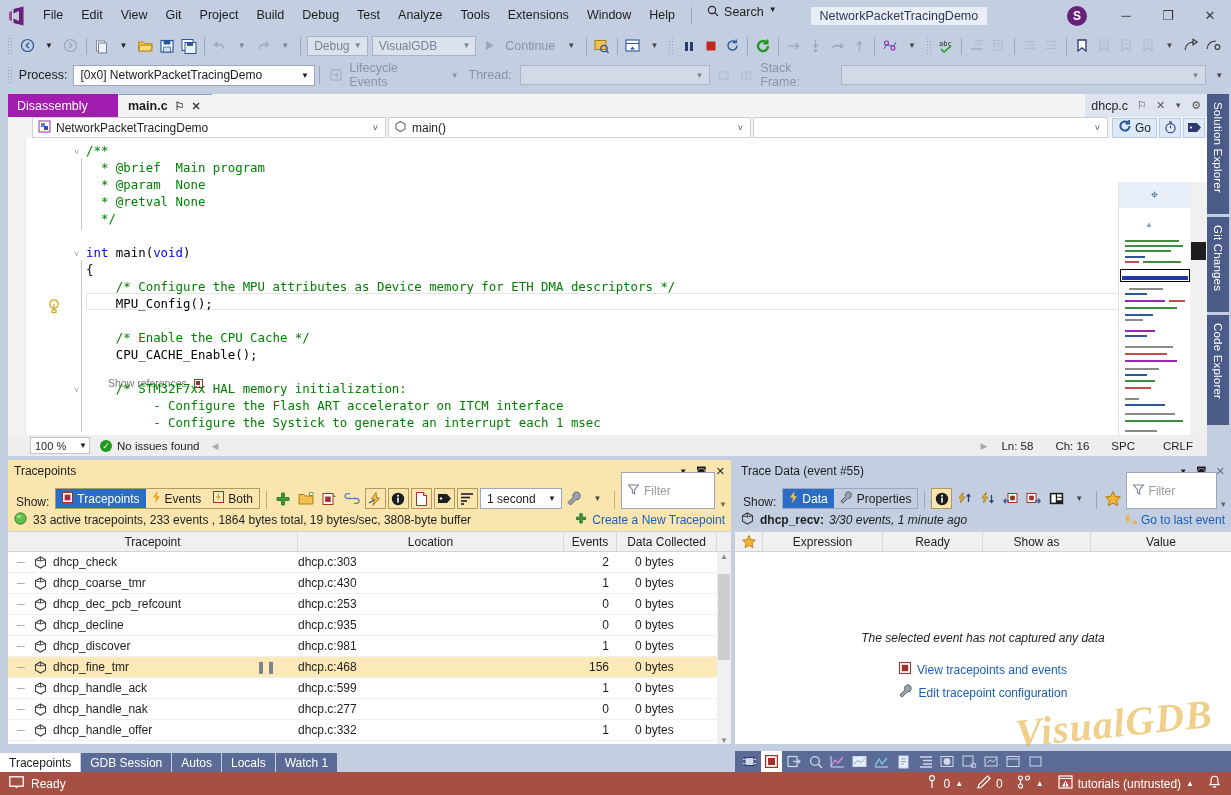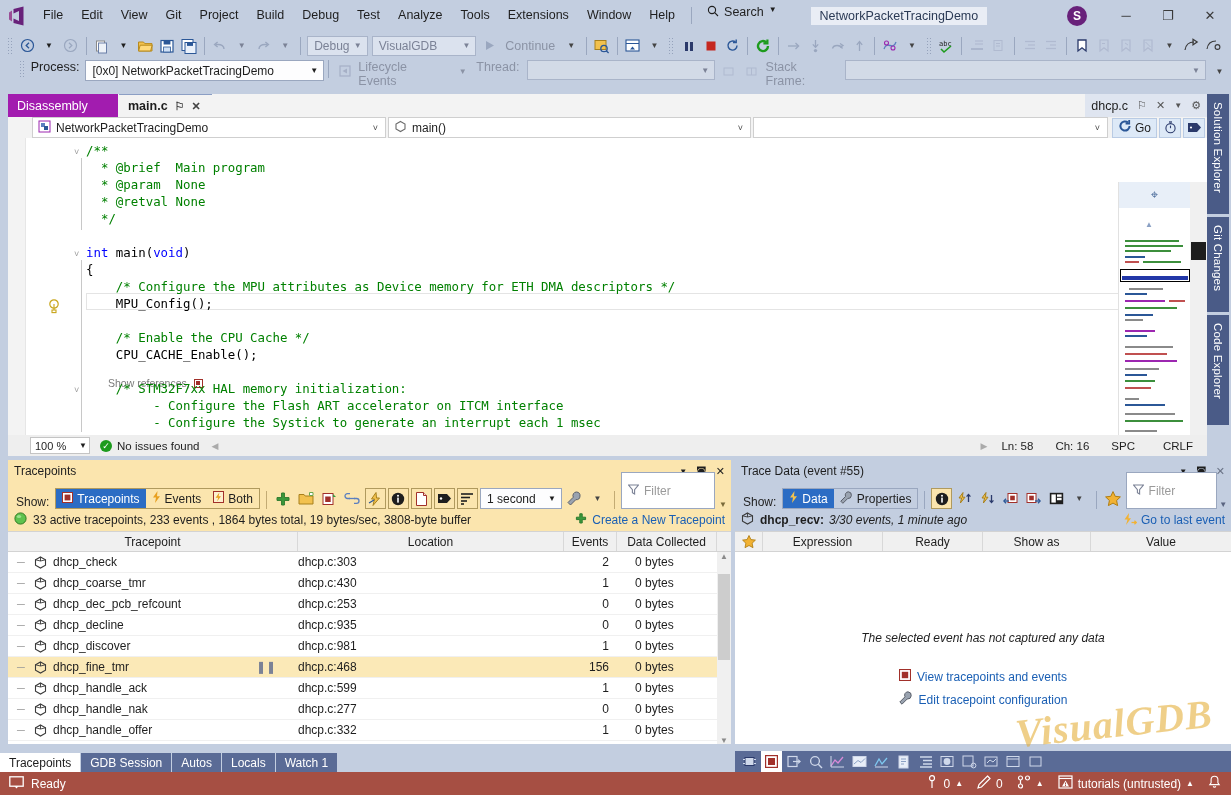--- a/index.html
+++ b/index.html
@@ -37,21 +37,21 @@
   .ticon{ width:22px; height:22px; display:flex; align-items:center; justify-content:center; margin:0 1px; }
   .combo{ height:20px; background:#dbe2ee; border:1px solid #a9b4c9; display:flex; align-items:center;
     padding:0 2px 0 6px; font-size:12px; color:#7b8296; margin:0 2px; }
   .combo .cv{ flex:1; }
   .combo .ca{ width:14px; text-align:center; font-size:8px; color:#7b8296;}
   .tbtxt{ font-size:12.5px; color:#8b93a5; padding:0 5px; }
   .tb-div{ width:1px; height:18px; background:#9aa7bf; margin:0 4px; }
 
   
   .toolbar2{ position:absolute; left:0; top:60px; width:1231px; height:30px; background:#c3cee0;
-    display:flex; align-items:flex-start; padding-left:16px; }
+    display:flex; align-items:center; padding-left:4px; }
   .lbl{ font-size:12.5px; color:#1e1e1e; padding:0 6px 0 2px; }
   .lbl.dis{ color:#8b93a5; }
   .in-white{ height:21px; background:#fdfdfe; border:1px solid #9aa7bf; display:flex; align-items:center;
     padding:0 2px 0 6px; font-size:12px; color:#1e1e1e;}
 
   
   .editor-dock{ position:absolute; left:8px; top:94px; width:1199px; height:362px; background:#f3f3f3;}
   .tabstrip{ position:absolute; left:0; top:0; height:23px; width:1199px; }
   .dtab{ position:absolute; top:0; height:23px; display:flex; align-items:center; padding:0 9px;
      font-size:12.5px; }
@@ -1043,21 +1043,21 @@
             </svg>
         </div>
         <div class="gh" style="width:120px">Expression</div>
         <div class="gh" style="width:100px">Ready</div>
         <div class="gh" style="width:108px">Show as</div>
         <div class="gh" style="width:140px;border-right:none">Value</div>
       </div>
 
       <div style="position:absolute;left:0;right:0;top:100px;text-align:center;">
         <div style="font-style:italic;font-size:12px;color:#1e1e1e;">The selected event has not captured any data</div>
-        <div style="margin-top:24px;display:flex;align-items:center;justify-content:center;gap:6px;">
+        <div style="margin-top:17px;display:flex;align-items:center;justify-content:center;gap:6px;">
           <span><svg width="12" height="12" viewBox="0 0 12 12">
                 <rect x="0.5" y="0.5" width="11" height="11" fill="#fff" stroke="#a1302a" stroke-width="1.1"></rect>
                 <rect x="2.8" y="2.8" width="6.4" height="6.4" fill="#a1302a"></rect>
               </svg></span>
           <span class="link">View tracepoints and events</span>
         </div>
         <div style="margin-top:7px;display:flex;align-items:center;justify-content:center;gap:6px;">
           <span><svg width="14" height="14" viewBox="0 0 14 14">
                 <path d="M9 0.8a3.4 3.4 0 0 0-3 5L0.8 11l2.2 2.2 5.2-5.2A3.4 3.4 0 1 0 9 0.8Z" fill="#9aa3b0" stroke="#5a5f6a"></path>
               </svg></span>

